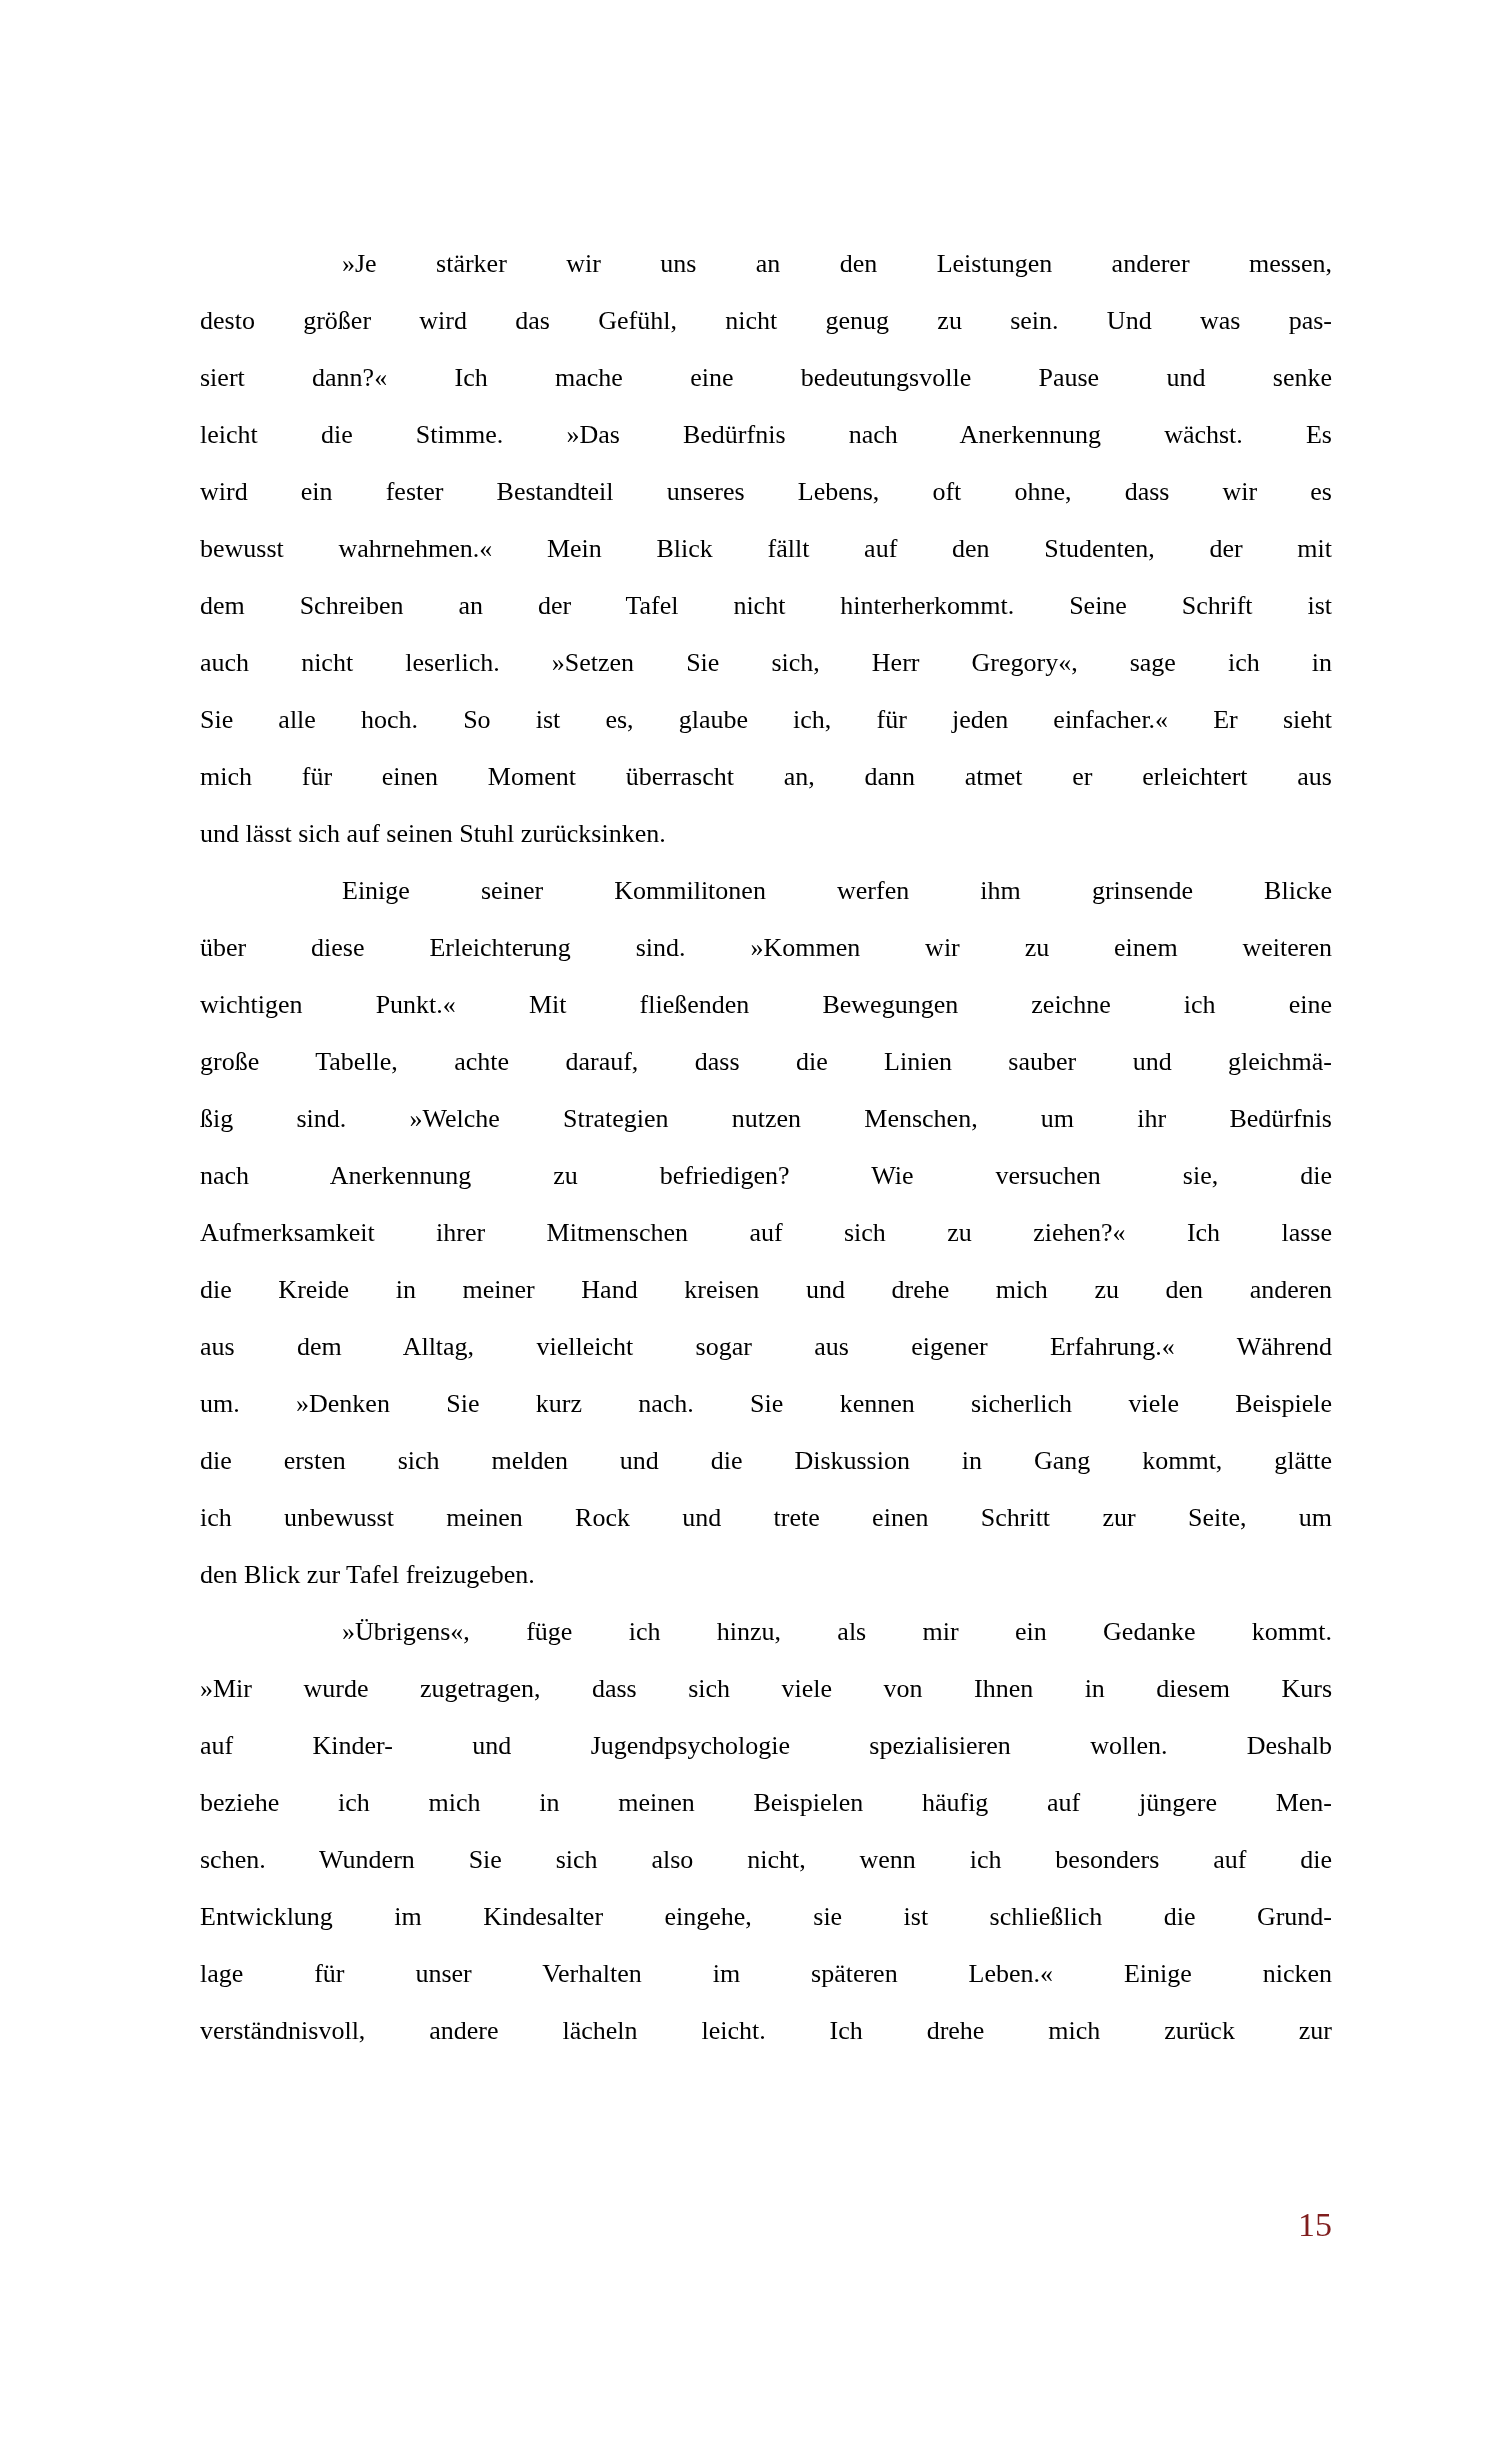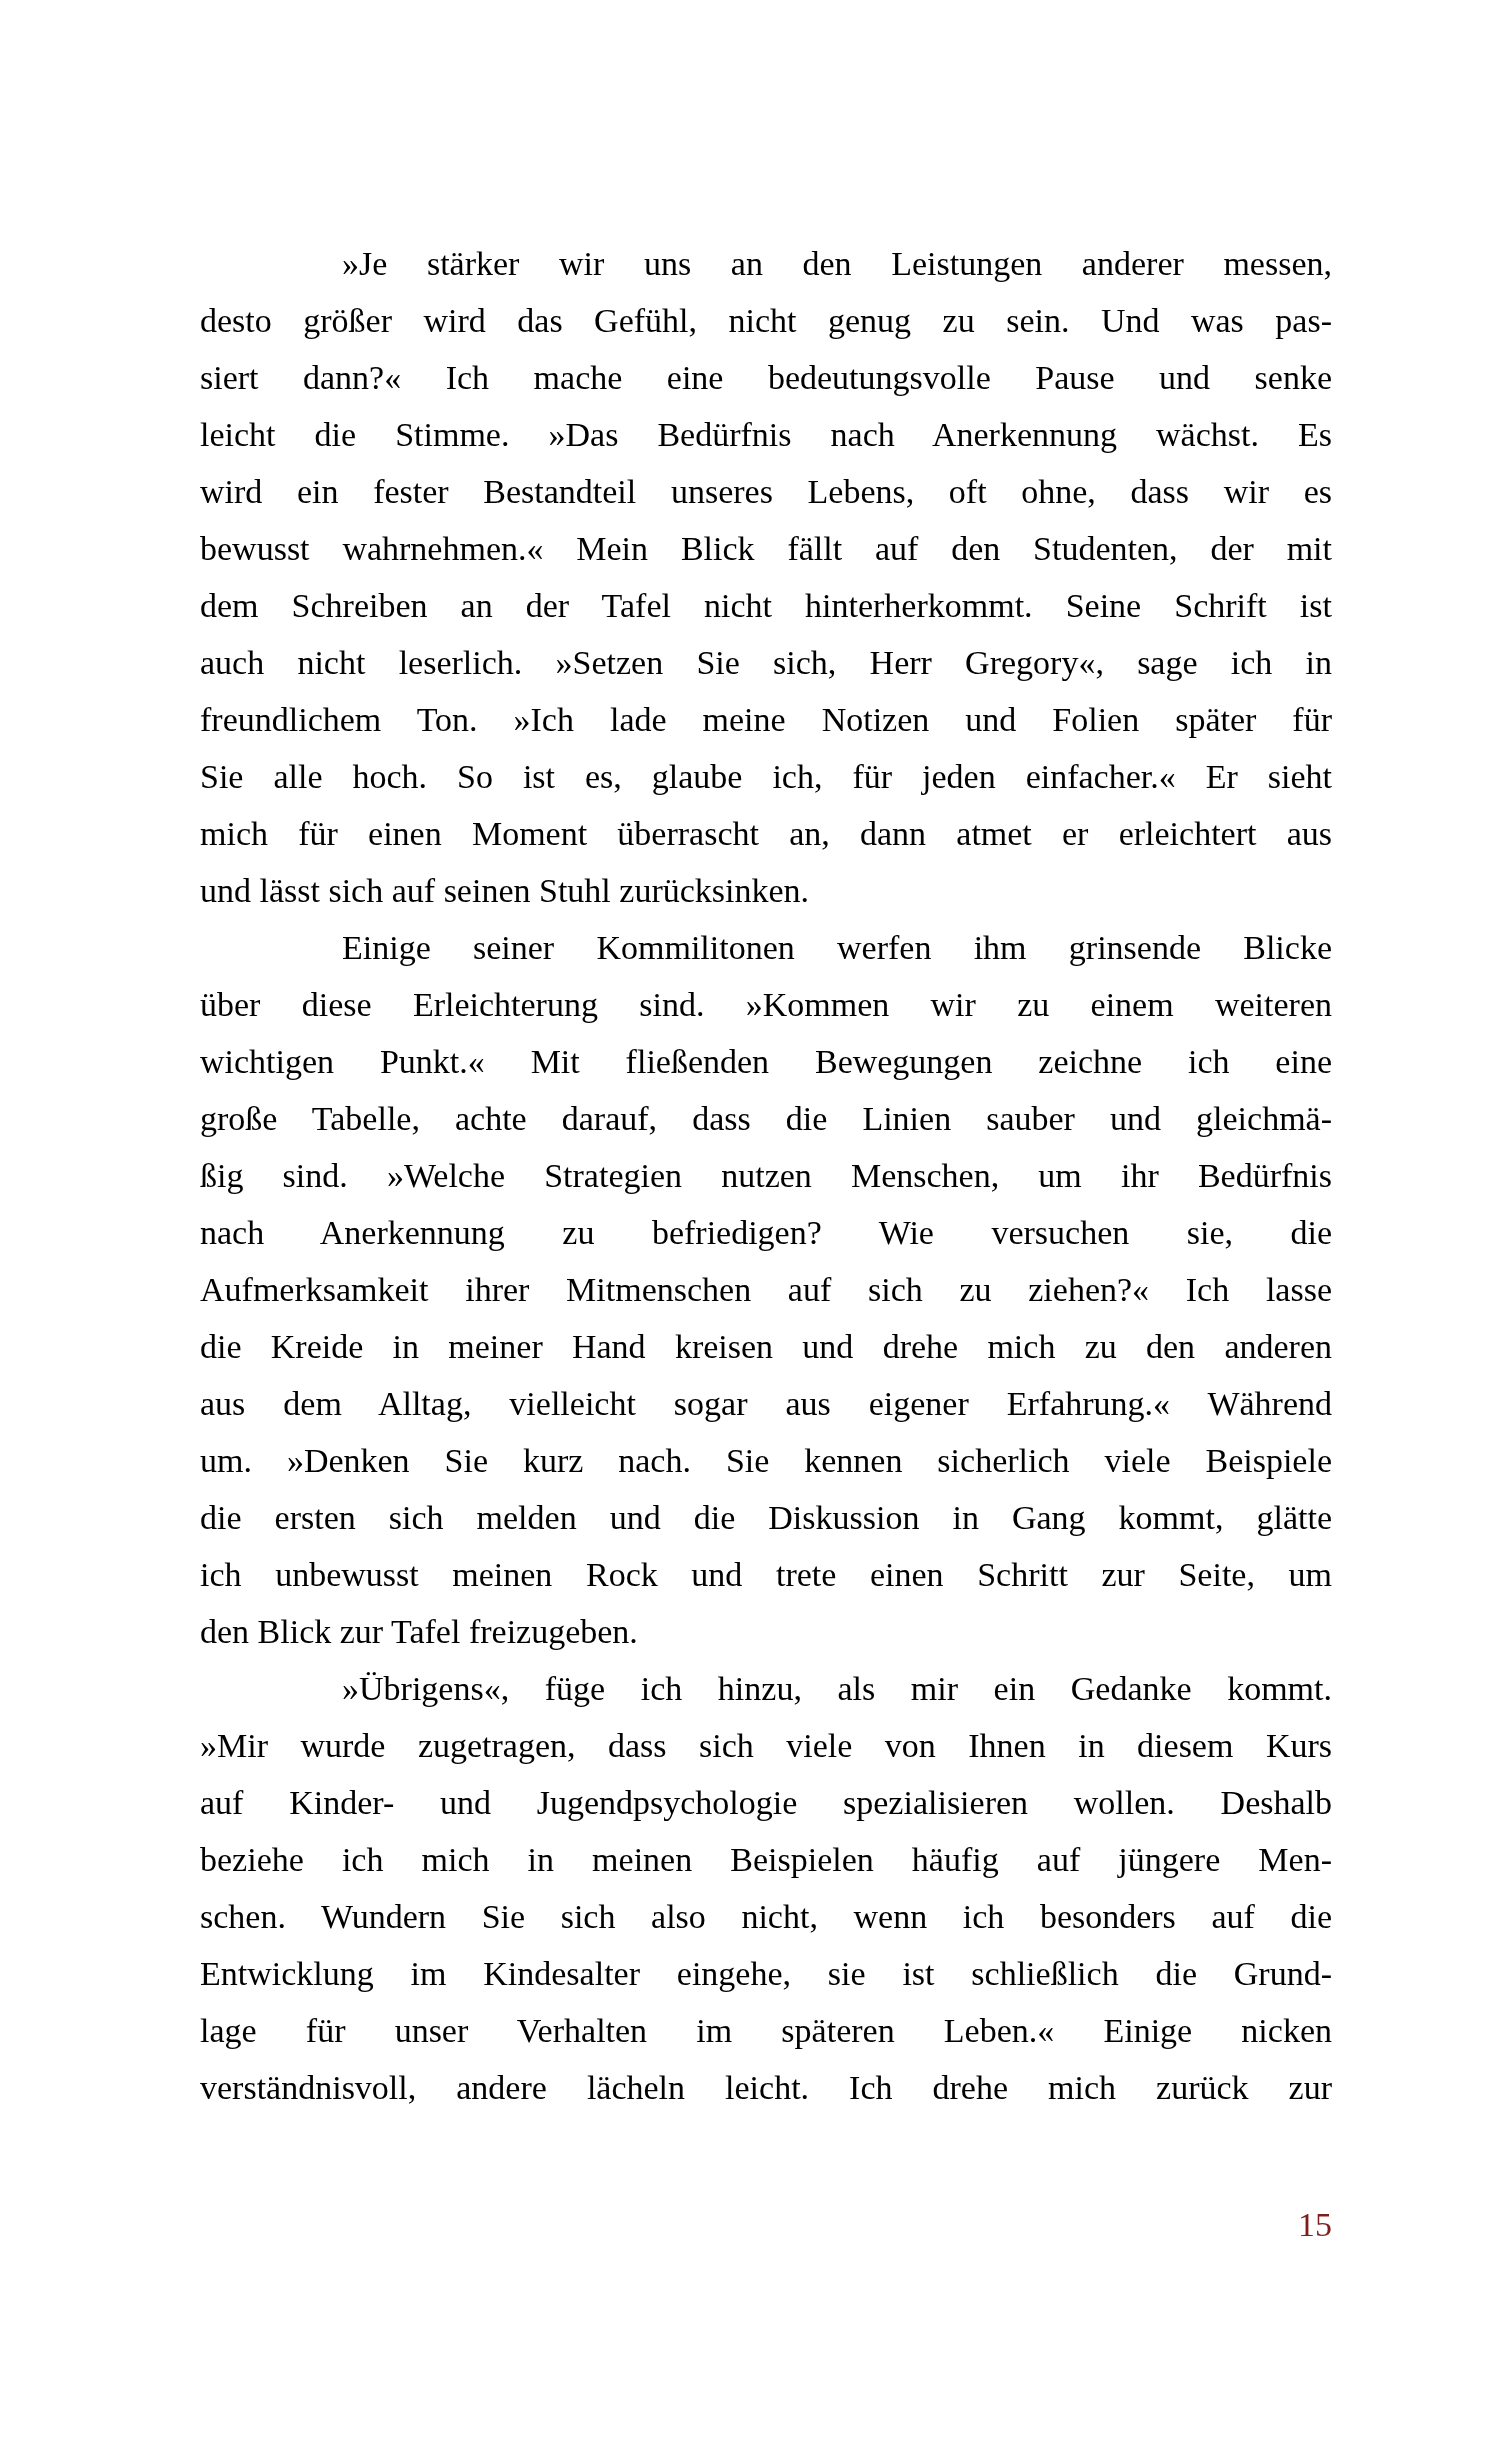--- a/index.html
+++ b/index.html
@@ -17,21 +17,21 @@
     height: 2438px;
     background: #ffffff;
     color: #000000;
     font-family: "Liberation Serif", "DejaVu Serif", serif;
   }
   .text-block {
     position: absolute;
     left: 200px;
     top: 235px;
     width: 1132px;
-    font-size: 34px;
+    font-size: 26px;
     line-height: 57px;
   }
   .paragraph { margin: 0; padding: 0; }
   .line {
     text-align: justify;
     text-align-last: justify;
     text-justify: inter-word;
     max-height: 57px;
     overflow: hidden;
   }
@@ -58,21 +58,20 @@
   <div class="text-block" id="text-block">
       <div class="paragraph">
         <div class="line indent">»Je stärker wir uns an den Leistungen anderer messen,</div>
         <div class="line">desto größer wird das Gefühl, nicht genug zu sein. Und was pas-</div>
         <div class="line">siert dann?« Ich mache eine bedeutungsvolle Pause und senke</div>
         <div class="line">leicht die Stimme. »Das Bedürfnis nach Anerkennung wächst. Es</div>
         <div class="line">wird ein fester Bestandteil unseres Lebens, oft ohne, dass wir es</div>
         <div class="line">bewusst wahrnehmen.« Mein Blick fällt auf den Studenten, der mit</div>
         <div class="line">dem Schreiben an der Tafel nicht hinterherkommt. Seine Schrift ist</div>
         <div class="line">auch nicht leserlich. »Setzen Sie sich, Herr Gregory«, sage ich in</div>
-        <div class="line">freundlichem Ton. »Ich lade meine Notizen und Folien später für</div>
         <div class="line">Sie alle hoch. So ist es, glaube ich, für jeden einfacher.« Er sieht</div>
         <div class="line">mich für einen Moment überrascht an, dann atmet er erleichtert aus</div>
         <div class="line flush">und lässt sich auf seinen Stuhl zurücksinken.</div>
       </div>
       <div class="paragraph">
         <div class="line indent">Einige seiner Kommilitonen werfen ihm grinsende Blicke</div>
         <div class="line">über diese Erleichterung sind. »Kommen wir zu einem weiteren</div>
         <div class="line">wichtigen Punkt.« Mit fließenden Bewegungen zeichne ich eine</div>
         <div class="line">große Tabelle, achte darauf, dass die Linien sauber und gleichmä-</div>
         <div class="line">ßig sind. »Welche Strategien nutzen Menschen, um ihr Bedürfnis</div>

